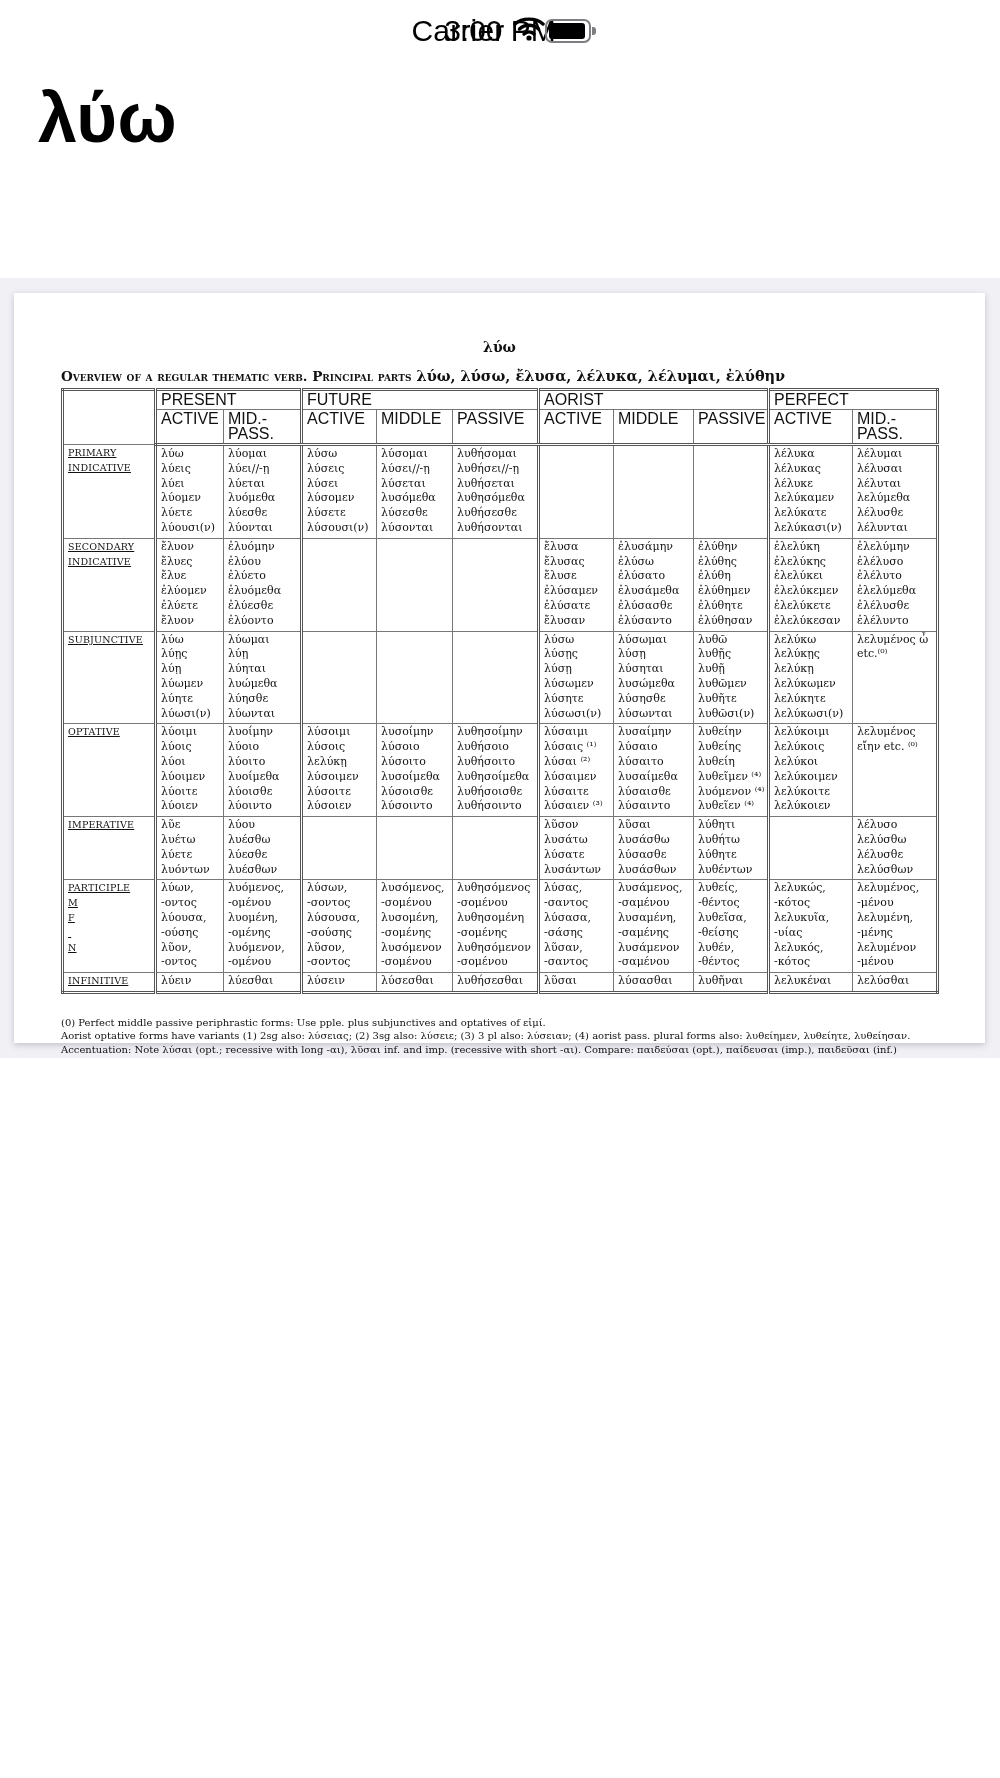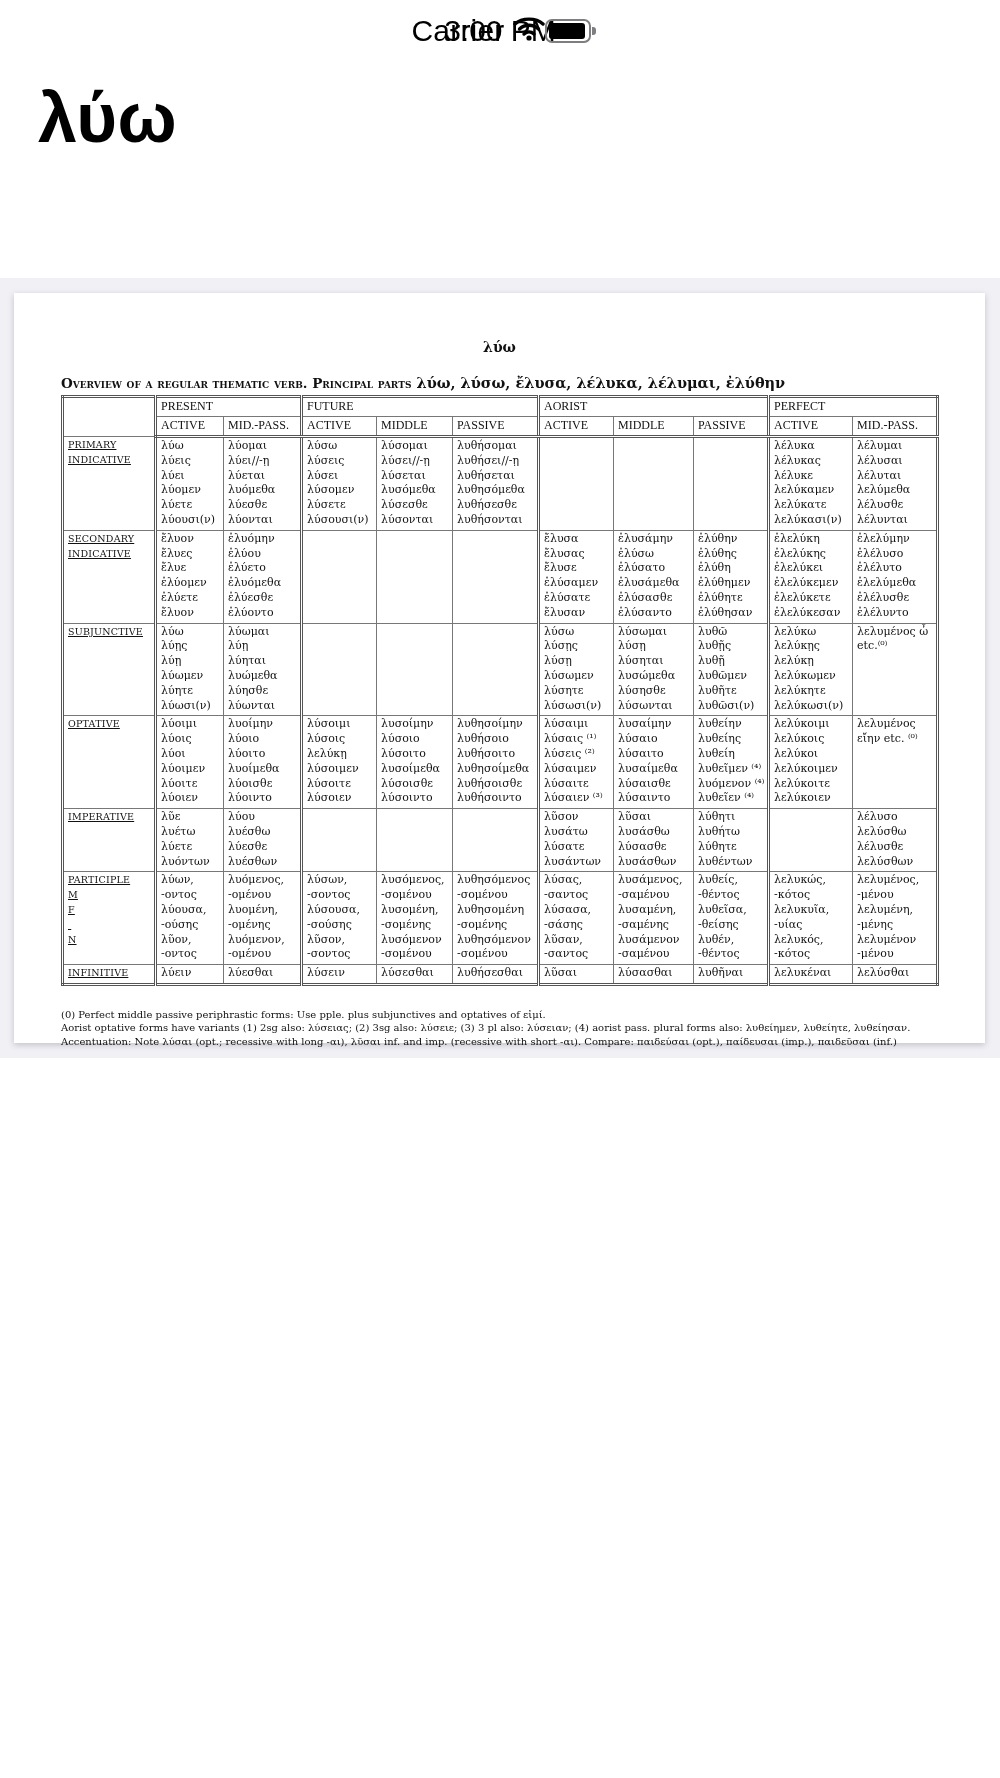--- a/index.html
+++ b/index.html
@@ -38,33 +38,33 @@
   }
   .doc-page{
     position:absolute; left:14px; top:15px; width:971px; height:750px;
     background:#ffffff; box-shadow:0 2px 6px rgba(60,60,80,.25);
   }
   .doc-content{
     width:877px; margin:0 auto; padding-top:46px; color:#111;
     font-family:"DejaVu Serif","Liberation Serif",serif;
   }
   .doc-title{ text-align:center; font-size:14px; font-weight:700; line-height:17px; }
-  .doc-subtitle{ line-height:18px; margin-top:18px; white-space:nowrap; }
+  .doc-subtitle{ line-height:18px; margin-top:11px; white-space:nowrap; }
   .doc-subtitle .sc{ font-variant:small-caps; font-weight:700; font-size:13.5px; }
   .doc-subtitle .pp{ font-weight:700; font-size:14.5px; }
   
   table.paradigm{
     margin-top:3px; width:877px; table-layout:fixed; border-collapse:collapse;
     border:3px double #555;
   }
   .paradigm th, .paradigm td{
     border:1px solid #777; vertical-align:top; text-align:left;
     font-weight:400; padding:1px 4px 2px 4px; overflow:hidden;
   }
-  .paradigm th{ font-size:12px; line-height:15px; font-family:Liberation Serif, serif;margin-top:9px; }
+  .paradigm th{ font-size:16px; line-height:15px; font-family:Liberation Sans, sans-serif;margin-top:9px; }
   .paradigm thead tr.subhead th{ border-bottom:3px double #555; }
   .paradigm td{ font-size:11px; line-height:14.8px; }
   .paradigm .gs{ border-left:3px double #555; }
   .paradigm td.lbl{ font-size:9.5px; letter-spacing:.2px; line-height:14.8px; font-family:"DejaVu Serif",serif;text-decoration:underline; }
   .paradigm .ln{ white-space:nowrap; }
   .paradigm .ln.gen{ text-align:left; }
   
   .footnotes{ margin-top:22px; font-size:10px; line-height:13.5px; }
   .footnotes .fn{ white-space:nowrap; }
 </style>
@@ -370,21 +370,21 @@
                   <div class="ln">λυθησοίμην</div>
                   <div class="ln">λυθήσοιο</div>
                   <div class="ln">λυθήσοιτο</div>
                   <div class="ln">λυθησοίμεθα</div>
                   <div class="ln">λυθήσοισθε</div>
                   <div class="ln">λυθήσοιντο</div>
                 </td>
                 <td class="gs">
                   <div class="ln">λύσαιμι</div>
                   <div class="ln">λύσαις ⁽¹⁾</div>
-                  <div class="ln">λύσεις ⁽²⁾</div>
+                  <div class="ln">λύσαι ⁽²⁾</div>
                   <div class="ln">λύσαιμεν</div>
                   <div class="ln">λύσαιτε</div>
                   <div class="ln">λύσαιεν ⁽³⁾</div>
                 </td>
                 <td>
                   <div class="ln">λυσαίμην</div>
                   <div class="ln">λύσαιο</div>
                   <div class="ln">λύσαιτο</div>
                   <div class="ln">λυσαίμεθα</div>
                   <div class="ln">λύσαισθε</div>

